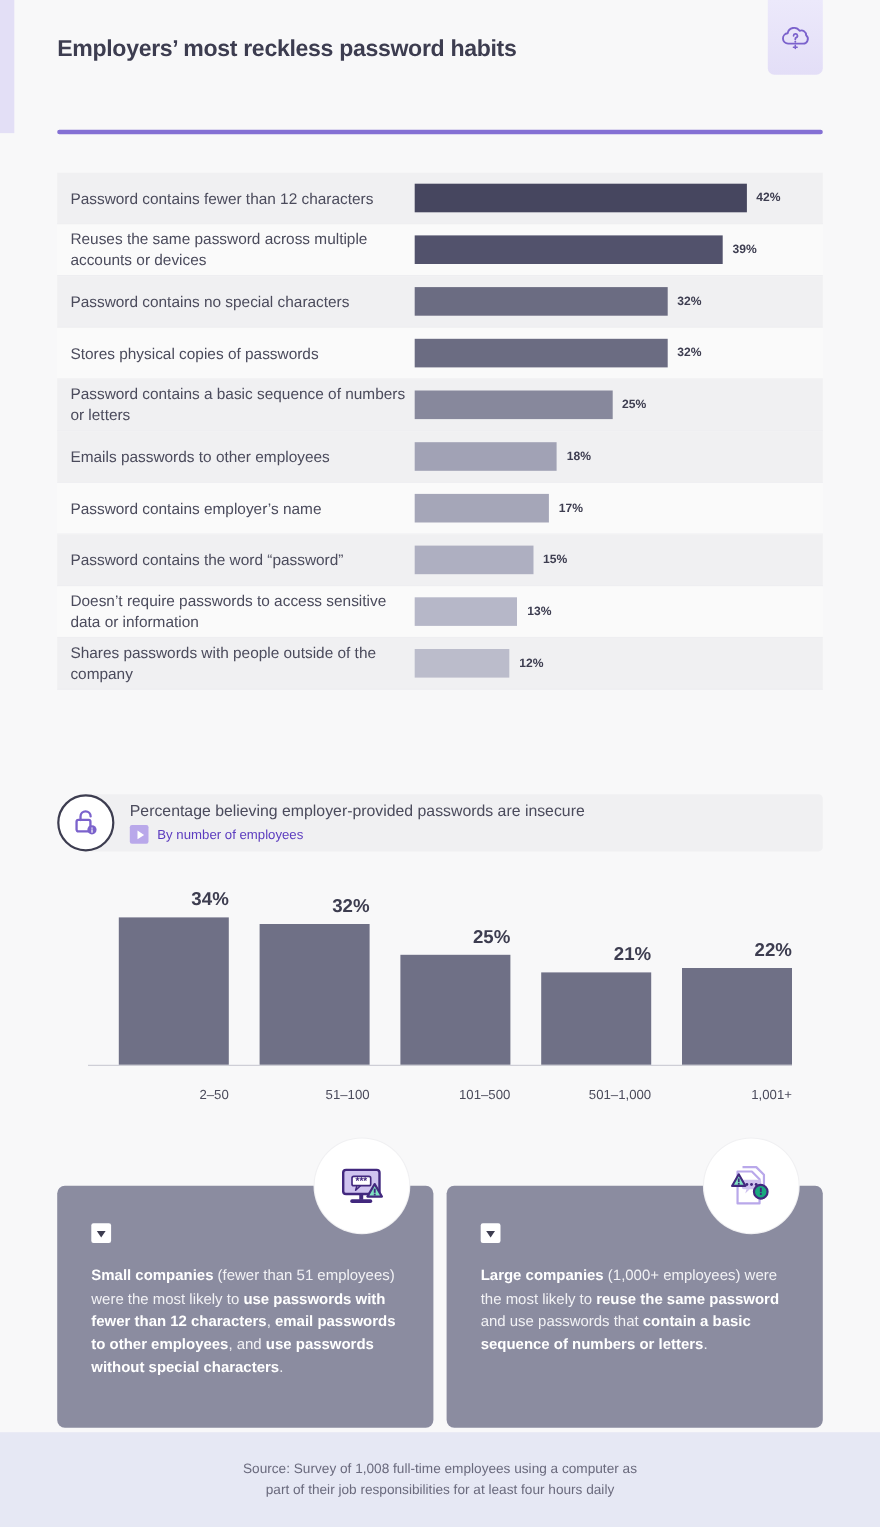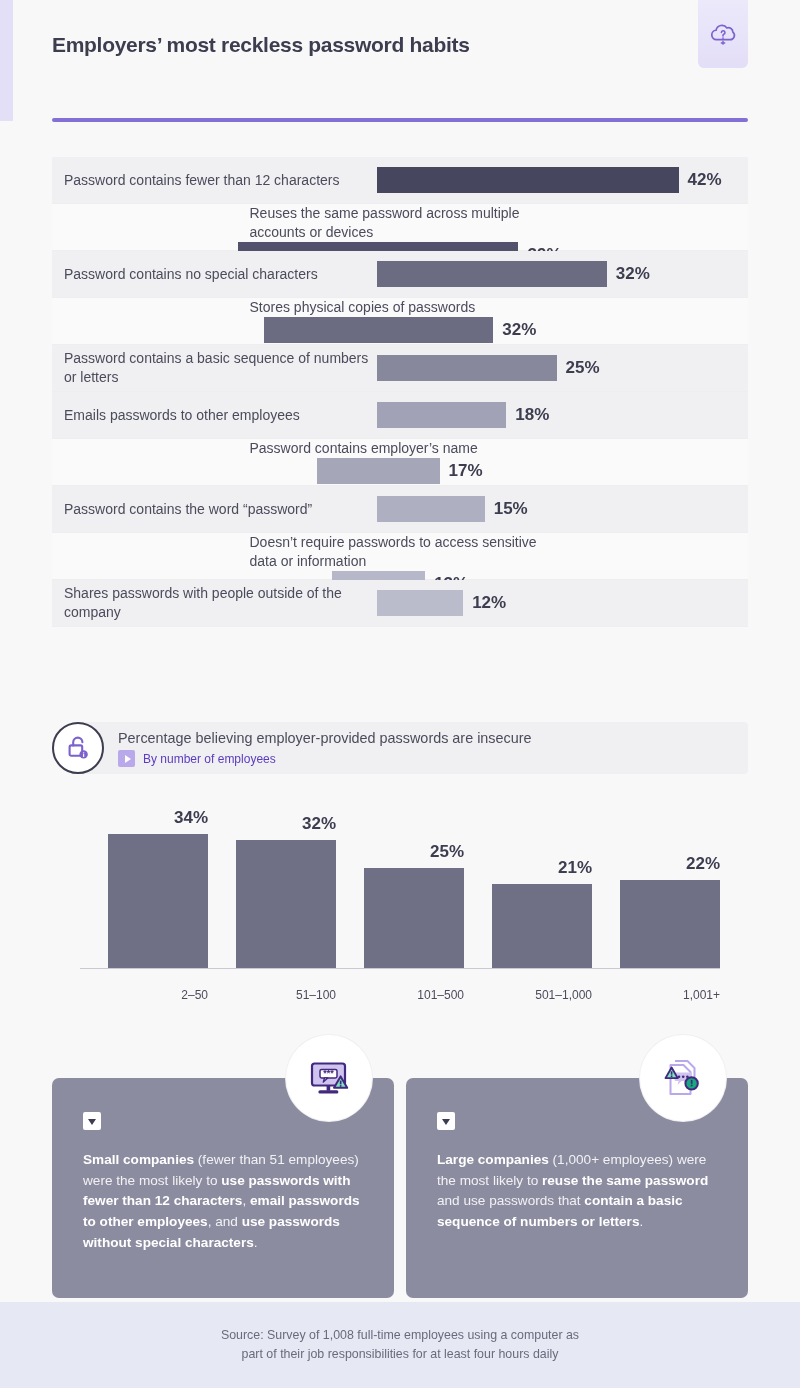--- a/index.html
+++ b/index.html
@@ -62,40 +62,40 @@
     width: 696px;
   }
   .hrow {
     display: flex;
     align-items: center;
     position: relative;
     height: 47px;
     border-bottom: 1px solid #eeeef1;
   }
   .hrow.shade { background: #f0f0f2; }
-  .hrow.plain { background: #fafafa; flex-direction: column; }
+  .hrow.plain { background: #fafafa; }
   .hrow .label {
     width: 325px;
     padding-left: 12px;
     padding-right: 8px;
     font-size: 14px;
     color: #4b4b5c;
     line-height: 1.35;
   }
   .hrow .bar-wrap {
     flex: 1;
     display: flex;
     align-items: center;
     position: relative;
   }
   .hrow .bar {
     height: 26px;
   }
   .hrow .val {
-    font-size: 17px;
+    font-size: 11px;
     font-weight: bold;
     color: #3d3d50;
     margin-left: 9px;
     white-space: nowrap;
   }
 
   
   .section-head {
     position: absolute;
     left: 52px; top: 722px;

